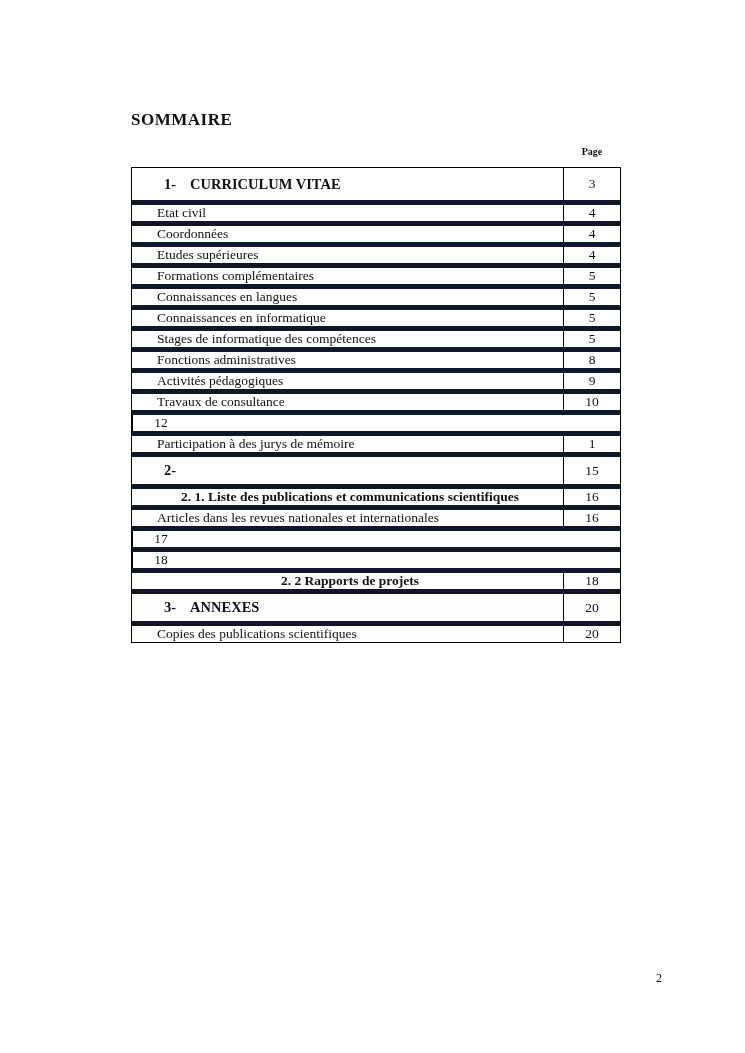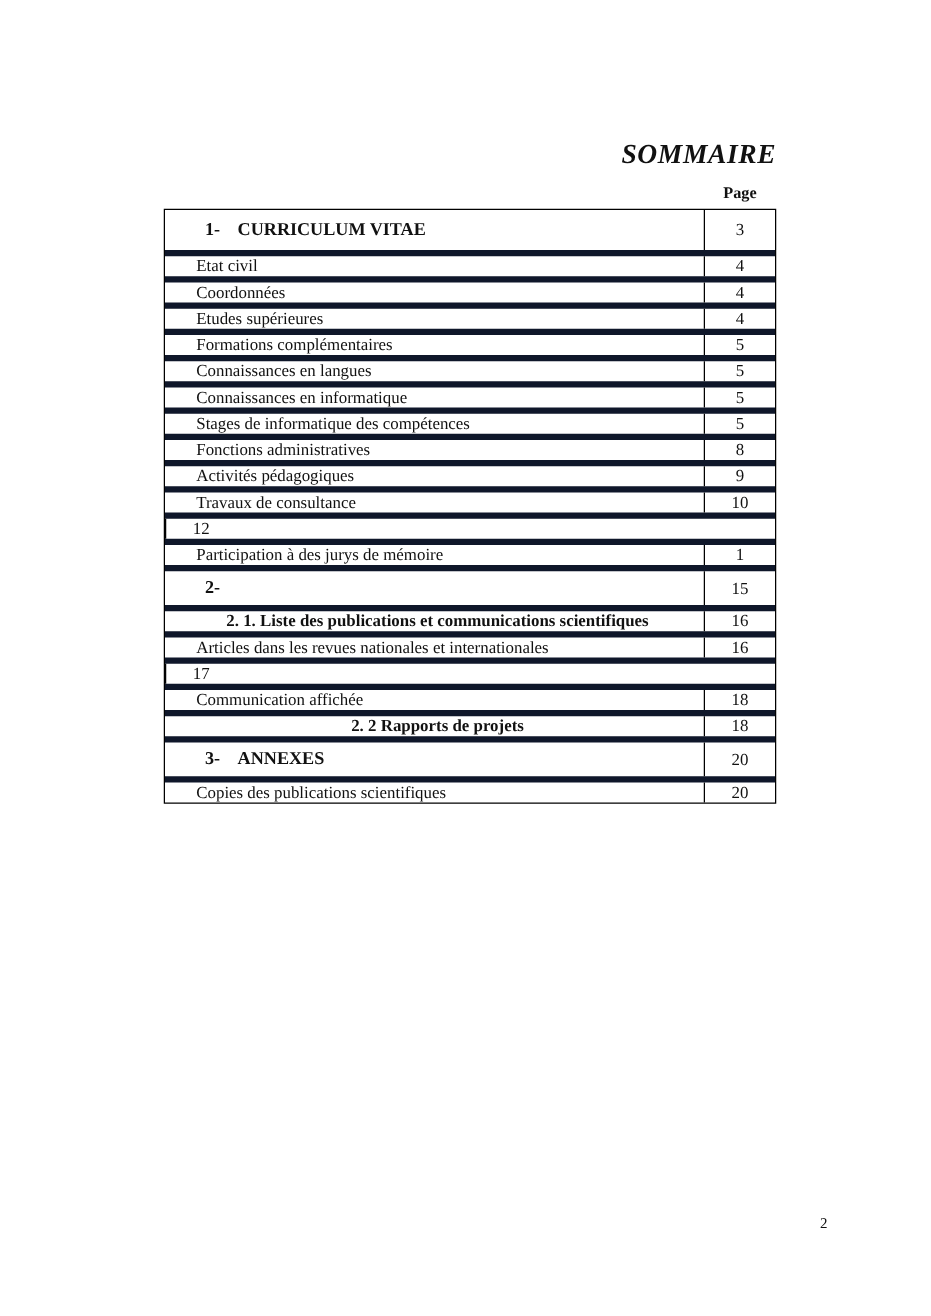--- a/index.html
+++ b/index.html
@@ -10,33 +10,32 @@
     height: 1053px;
     font-family: "Liberation Serif", "DejaVu Serif", serif;
     color: #111111;
     overflow: hidden;
   }
   .doc-title {
     position: absolute;
     top: 110px;
     left: 131px;
     width: 490px;
-    text-align: right;
-    font-size: 22px;
+    text-align: left;
+    font-size: 17px;
     font-weight: bold;
     letter-spacing: 0.5px;
-    font-style: italic;
   }
   .page-col-header {
     position: absolute;
     top: 146px;
     left: 563px;
     width: 58px;
     text-align: center;
-    font-size: 13px;
+    font-size: 10px;
     font-weight: bold;
   }
   .toc-table {
     position: absolute;
     top: 167px;
     left: 131px;
     width: 490px;
     border: 1px solid #000000;
   }
   .row {
@@ -198,24 +197,20 @@
     <div class="cell-label">
 
       <span class="lbl">Articles dans les revues nationales et internationales</span>
     </div>
     <div class="cell-page">16</div>
   </div>
     <div class="row item">
     <div class="cell-page">17</div>
   </div>
     <div class="row item">
-    <div class="cell-label">
-
-      <span class="lbl">Communication affichée</span>
-    </div>
     <div class="cell-page">18</div>
   </div>
     <div class="row subsection">
     <div class="cell-label">
 
       <span class="lbl">2. 2 Rapports de projets</span>
     </div>
     <div class="cell-page">18</div>
   </div>
     <div class="row section">

